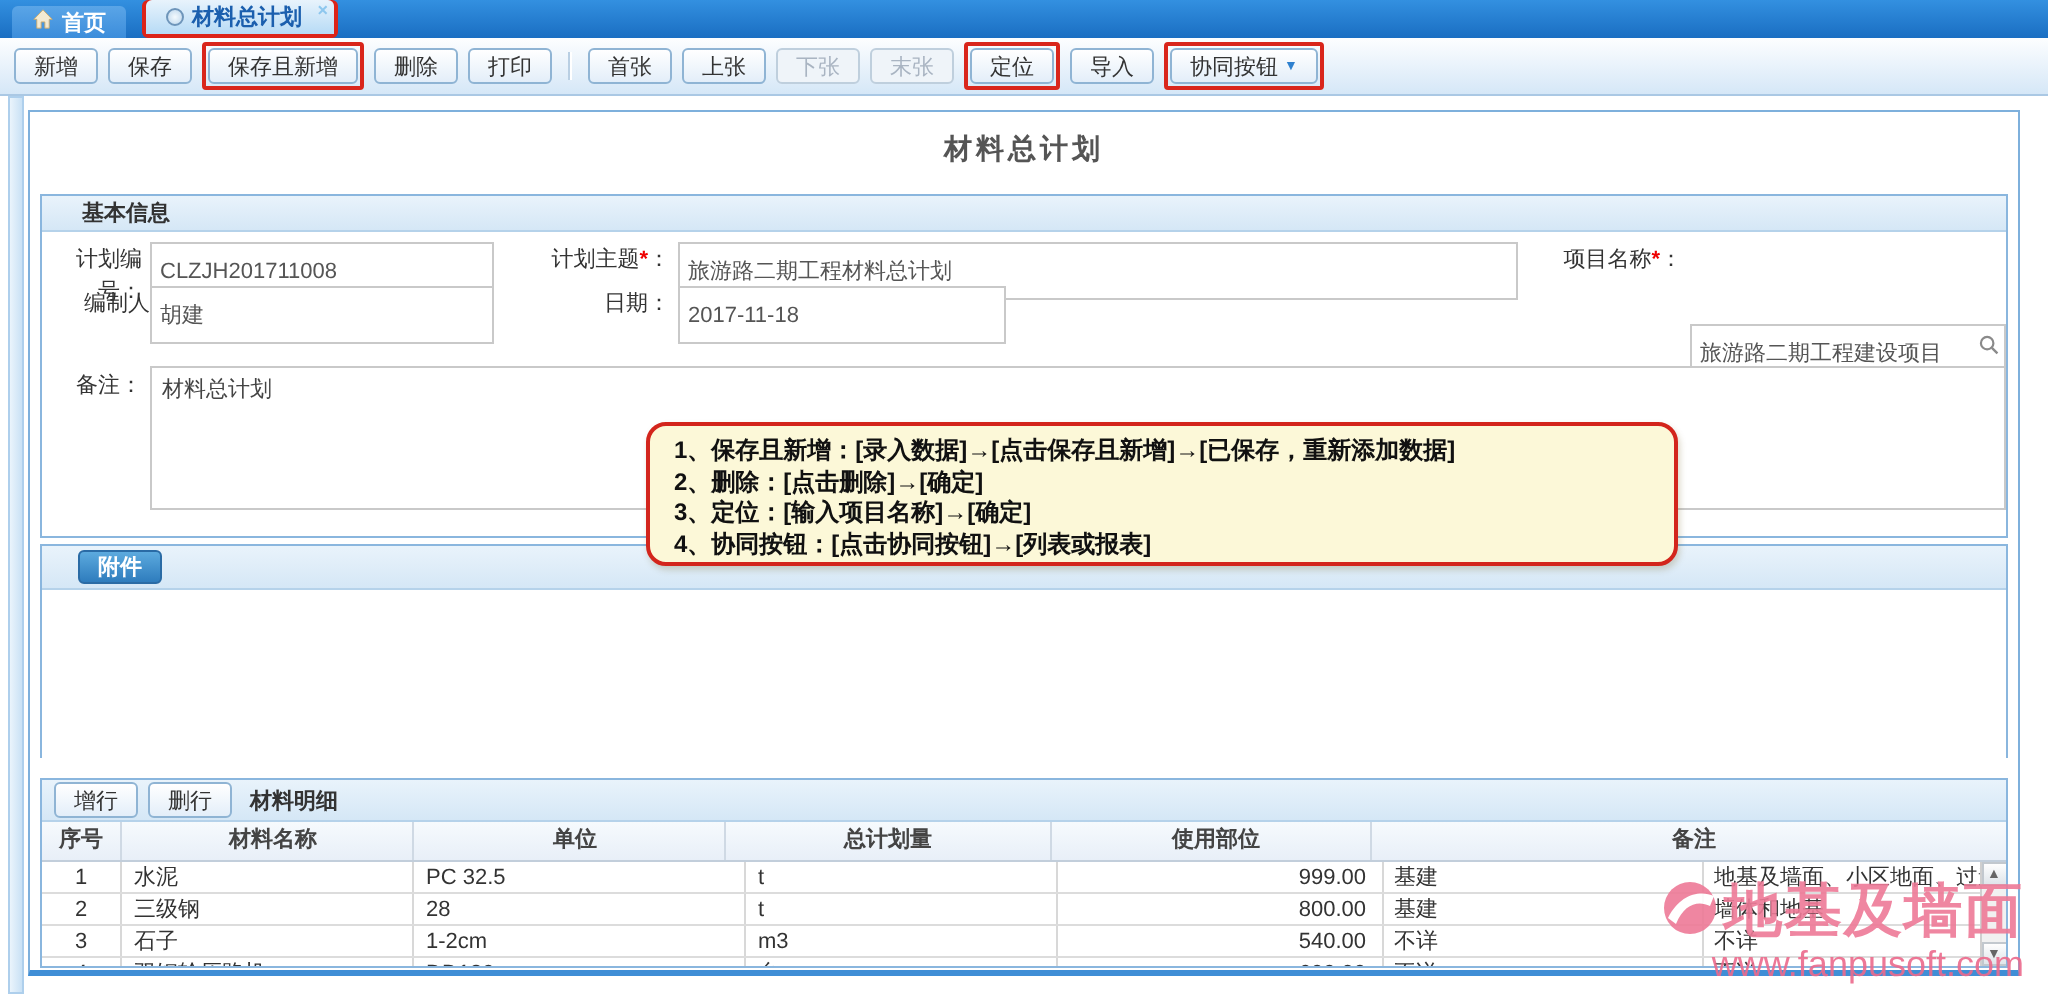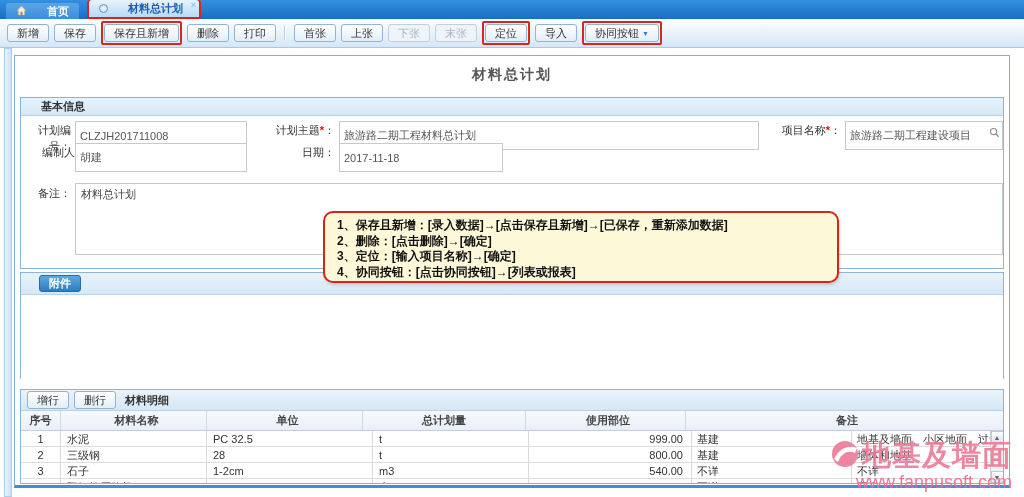--- a/index.html
+++ b/index.html
@@ -1,21 +1,21 @@
 <!DOCTYPE html>
 <html><head>
 <meta charset="utf-8">
 <style>
   * { margin:0; padding:0; box-sizing:border-box; }
   html,body { width:1024px; height:497px; overflow:hidden; background:#fff;
     font-family:"Liberation Sans","DejaVu Sans",sans-serif; }
   
   .tabbar { position:absolute; left:0; top:0; width:1024px; height:19px;
     background:linear-gradient(#3390e0,#1a6ec2); display:flex; align-items:flex-end; }
-  .tab { display:inline-flex; align-items:center; gap:20px; height:16px;
+  .tab { display:inline-flex; align-items:center; gap:4px; height:16px;
     padding:0 10px; font-size:11px; border-radius:3px 3px 0 0; cursor:default; }
   .tab-home { margin-left:6px; background:linear-gradient(#5aa5e7,#3c8ddb);
     color:#fff; font-weight:bold; }
   .hl-tab { margin-left:8px; border:2px solid #dd2318; border-radius:3px;
     display:inline-flex; align-items:flex-end; height:19px; }
   .tab-active { background:linear-gradient(#e8f3fc,#b7dbf6); color:#1b5fae;
     font-weight:bold; height:17px; position:relative; padding-right:16px; }
   .tab-close { position:absolute; right:3px; top:0; font-size:9px; color:#8ec7ee;
     font-weight:bold; cursor:pointer; }
   .dot-ico { width:9px; height:9px; border-radius:50%; border:1px solid #6e95ba;
@@ -41,21 +41,21 @@
   .section { position:absolute; border:1px solid #8ab6de; background:#fff; }
   .sec-head { height:18px; background:linear-gradient(#e9f3fb,#d5e7f6);
     border-bottom:1px solid #b5d2ea; display:flex; align-items:center;
     font-size:11px; font-weight:bold; color:#333; padding-left:20px; }
   .sec1 { left:5px; top:41px; width:984px; height:172px; }
   .sec1-body { position:relative; height:152px; }
   .flabel { position:absolute; font-size:11px; color:#333; text-align:right; height:16px; line-height:16px; }
   .star { color:#e00; font-weight:bold; }
   .fin { position:absolute; height:29px; border:1px solid #c9c9c9; background:#fff;
     font-family:inherit; font-size:11px; color:#555; padding:0 4px; }
-  .inwrap { position:absolute; }
+  .inwrap { position:absolute;margin-top:41px; }
   .inwrap .fin { position:static; width:100%; display:block; }
   .mag { position:absolute; right:3px; top:3px; }
   .remarkbox { position:absolute; border:1px solid #c9c9c9; background:#fff;
     font-size:11px; color:#444; padding:3px 5px; }
   
   .callout { position:absolute; left:308px; top:155px; width:516px; height:72px;
     background:#fcf8d8; border:2px solid #d3251c; border-radius:10px;
     padding:5px 12px; z-index:10; font-size:12px; font-weight:bold; color:#111;
     line-height:15.5px; box-shadow:1px 2px 3px rgba(120,100,40,.25); }
   

